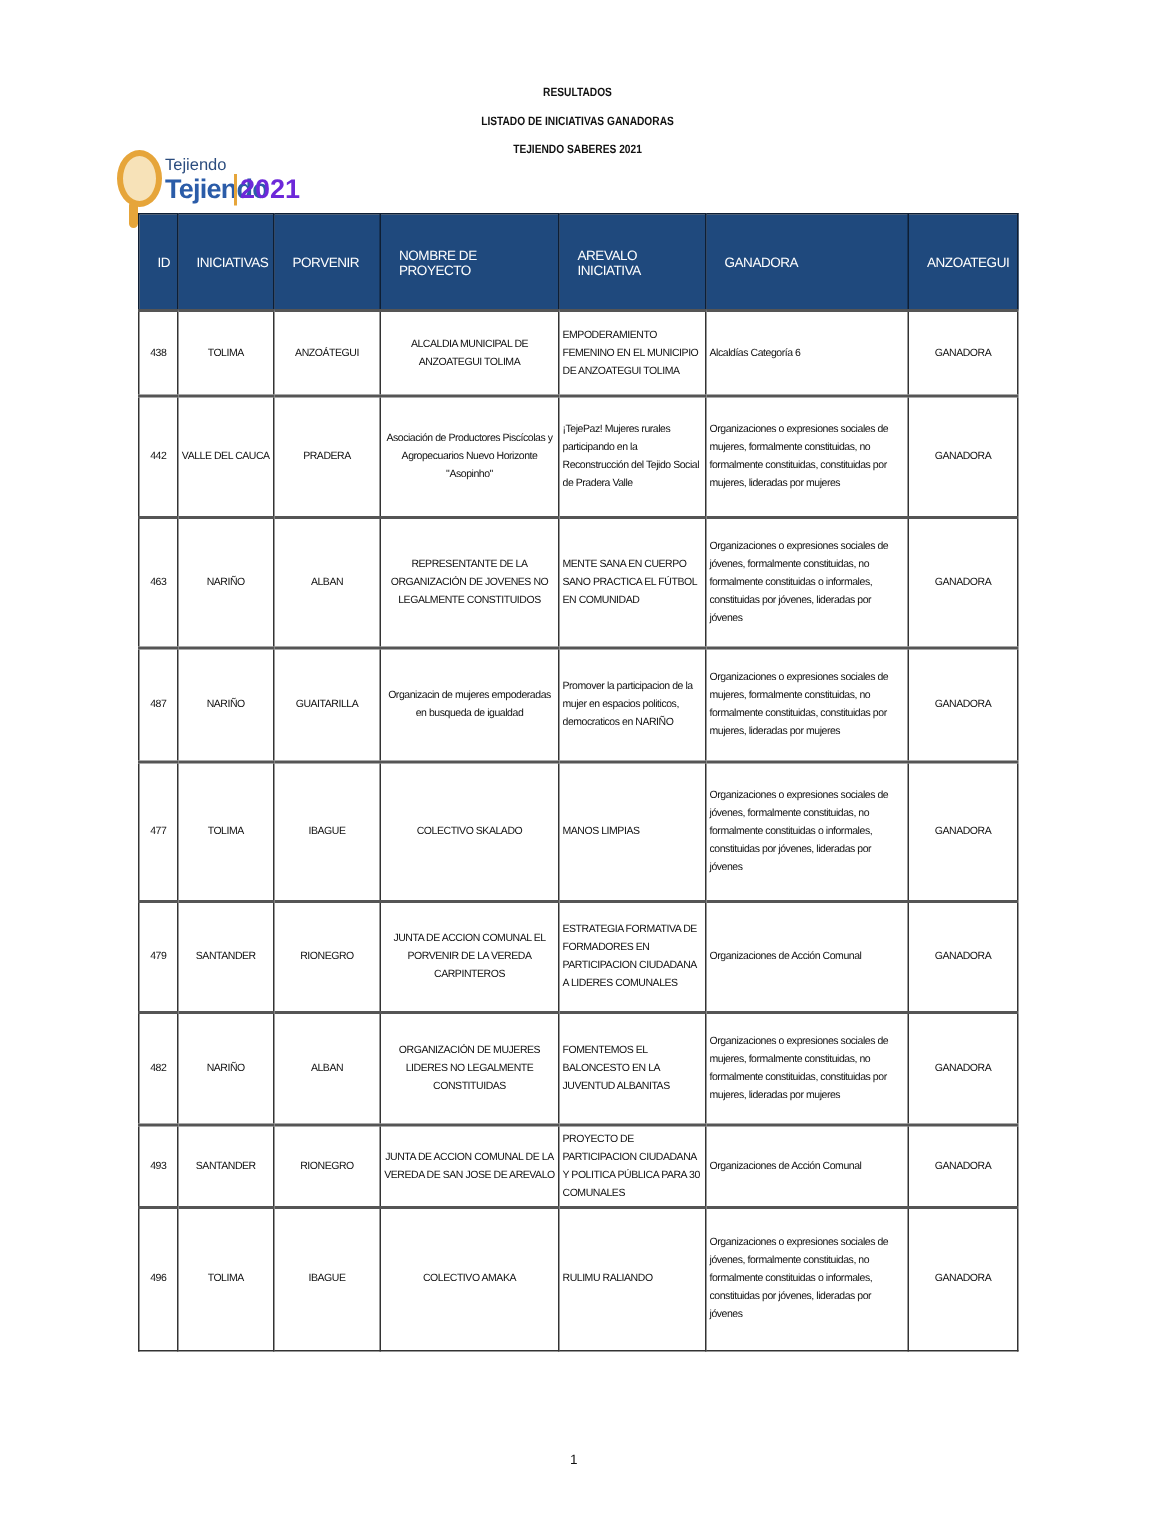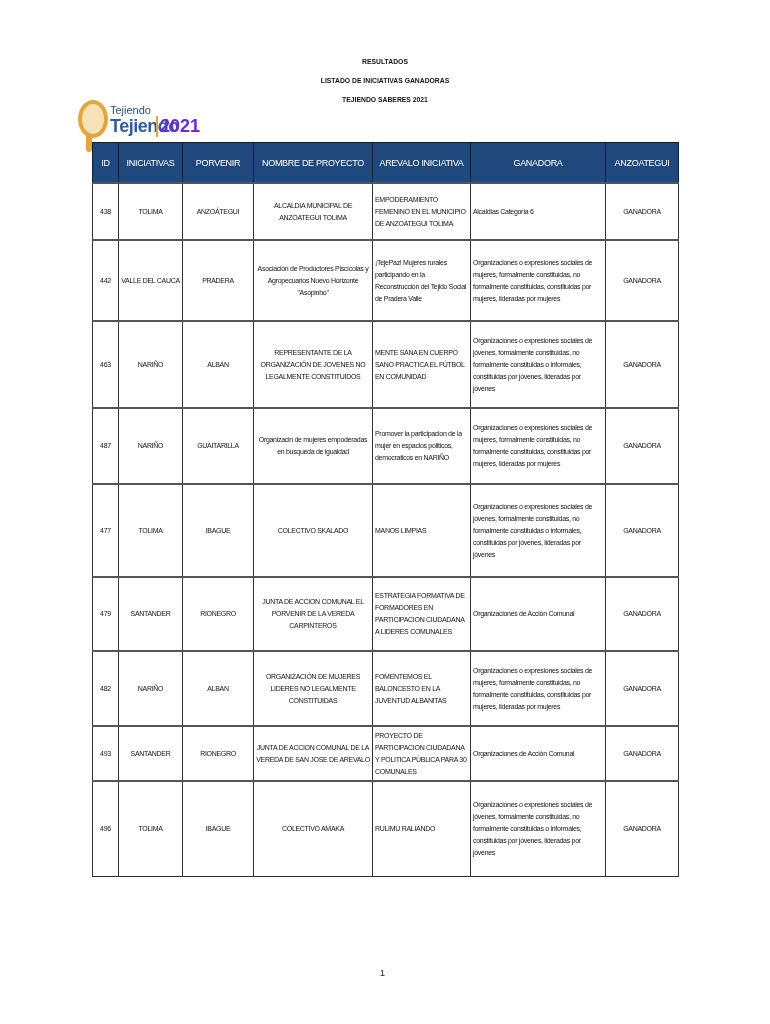--- a/index.html
+++ b/index.html
@@ -11,21 +11,21 @@
   .logo .tail { position: absolute; left: 10px; top: 36px; width: 6px; height: 18px;
                 background: #e6a53a; border-radius: 3px; }
   .logo .t1 { position: absolute; left: 34px; top: 6px; font-size: 11px; color: #2b4c7e; }
   .logo .t2 { position: absolute; left: 34px; top: 18px; font-size: 18px; font-weight: bold; color: #2b5ca8; letter-spacing: -0.5px; }
   .logo .t3 { position: absolute; left: 80px; top: 18px; font-size: 18px; font-weight: bold; color: #6d28d9; border-left: 2px solid #e6a53a; padding-left: 2px; }
   .titles { position: absolute; left: 300px; top: 52px; width: 170px; text-align: center;
             font-size: 8px; font-weight: bold; line-height: 19px; transform: scaleX(0.85); }
   table.results { position: absolute; left: 92px; top: 142px; border-collapse: collapse;
                   table-layout: fixed; width: 586px; }
   table.results th { background: #1f497d; color: #fff; font-size: 9px; font-weight: normal;
-                     height: 39px; border: 1px solid #0e1e33; padding: 0; text-align: center;
+                     height: 39px; border: 1px solid #0e1e33; padding: 12px; text-align: left;
                      letter-spacing: -0.3px; }
   table.results td { border: 1px solid #333; font-size: 7px; line-height: 12px; padding: 0 2px;
                      vertical-align: middle; letter-spacing: -0.3px; }
   table.results tr.row td { border-top: 2px solid #555; }
   td.c { text-align: center; }
   td.l { text-align: left; }
   .pagenum { position: absolute; left: 380px; top: 968px; font-size: 9px; }
 </style>
 </head>
 <body>

